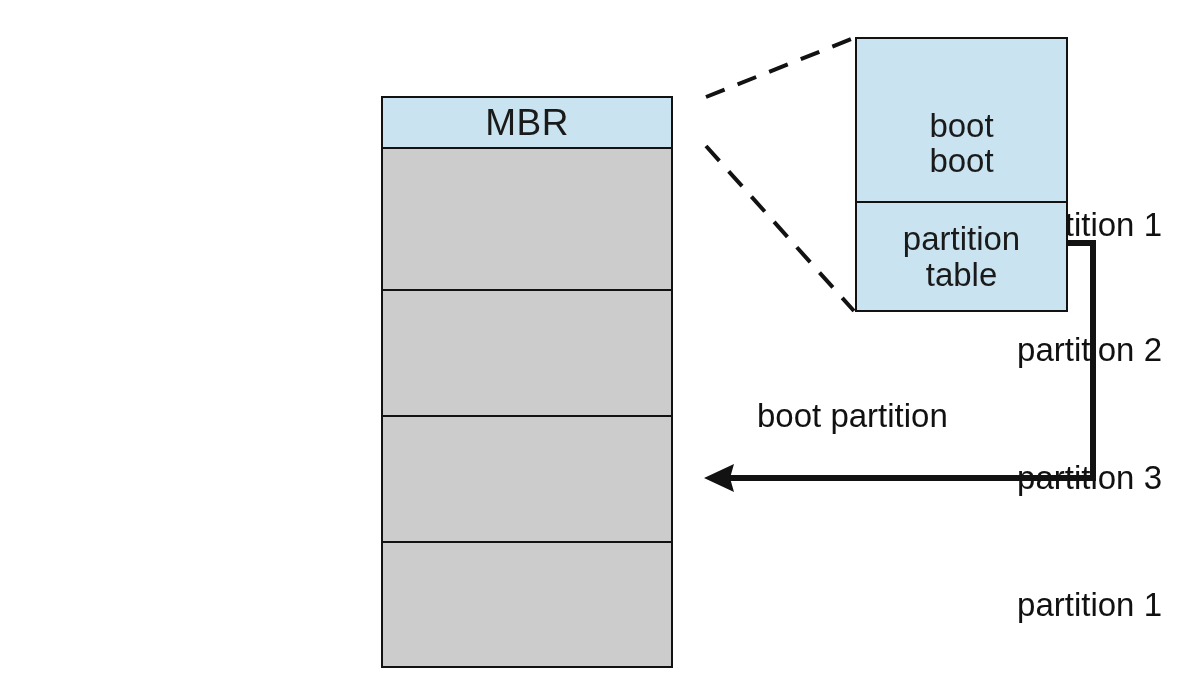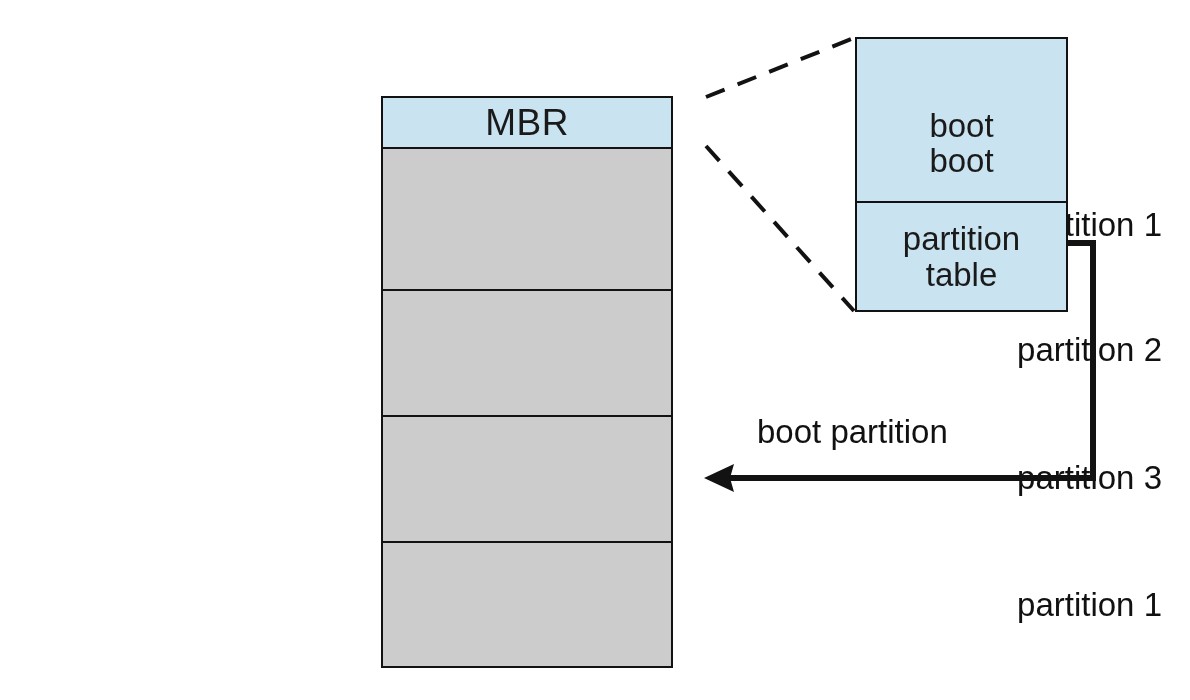--- a/index.html
+++ b/index.html
@@ -104,21 +104,21 @@
   .callout-cell.bootcode { height: 134px; margin-top: 46px; }
   .callout-cell.parttable {
     height: 125px;
     border-top: 2.5px solid #121212;
   }
 
   
   .boot-part-label {
     position: absolute;
     left: 757px;
-    top: 415px;
+    top: 399px;
     font-size: 33px;
     color: #111111;
     white-space: nowrap;
     line-height: 1;
   }
 
   
   .overlay {
     position: absolute;
     left: 0;

